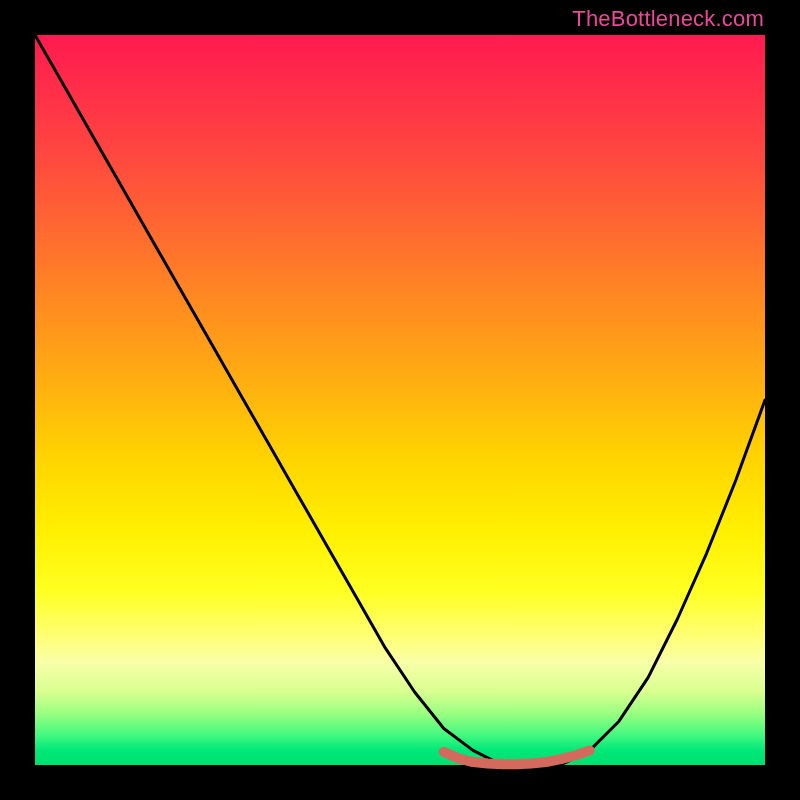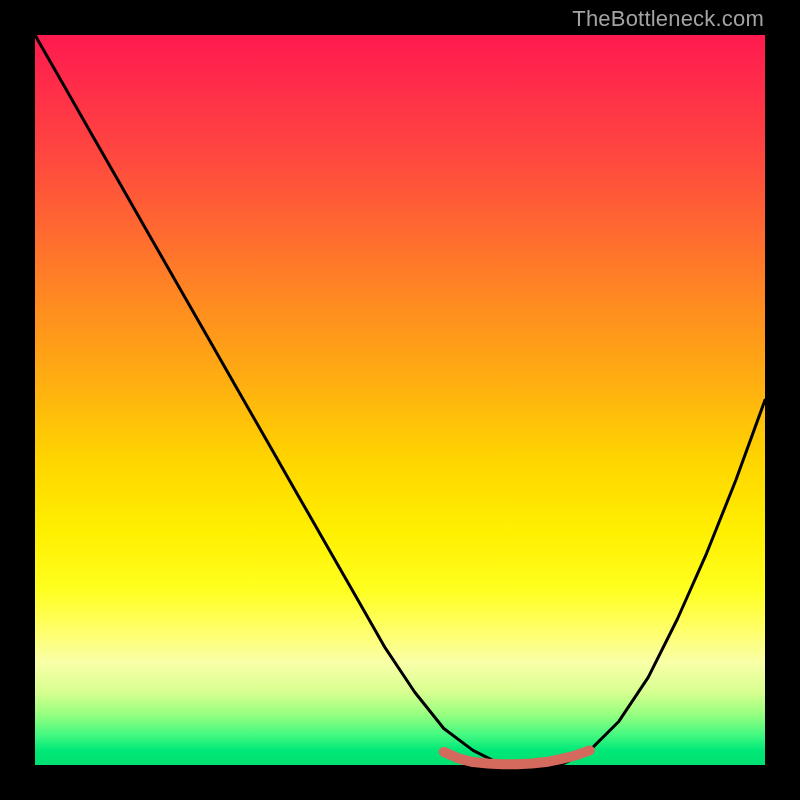--- a/index.html
+++ b/index.html
@@ -41,21 +41,21 @@
       #98ff80 93%,
       #40f880 96%,
       #00e878 98%,
       #00e070 100%
     );
   }
   .watermark {
     position: absolute;
     top: 6px;
     right: 36px;
-    color: #a3a3a3;
+    color: #ec4899;
     font-size: 22px;
     font-weight: 500;
     letter-spacing: 0.2px;
     user-select: none;
   }
   svg.curve {
     position: absolute;
     left: 0;
     top: 0;
     pointer-events: none;

